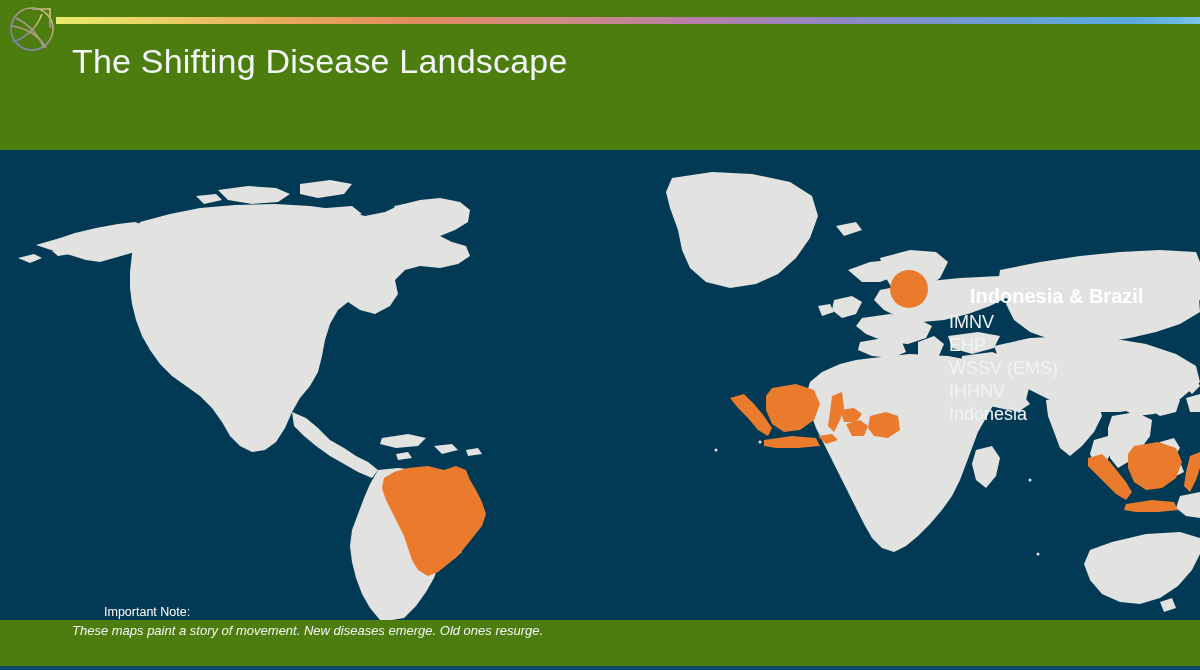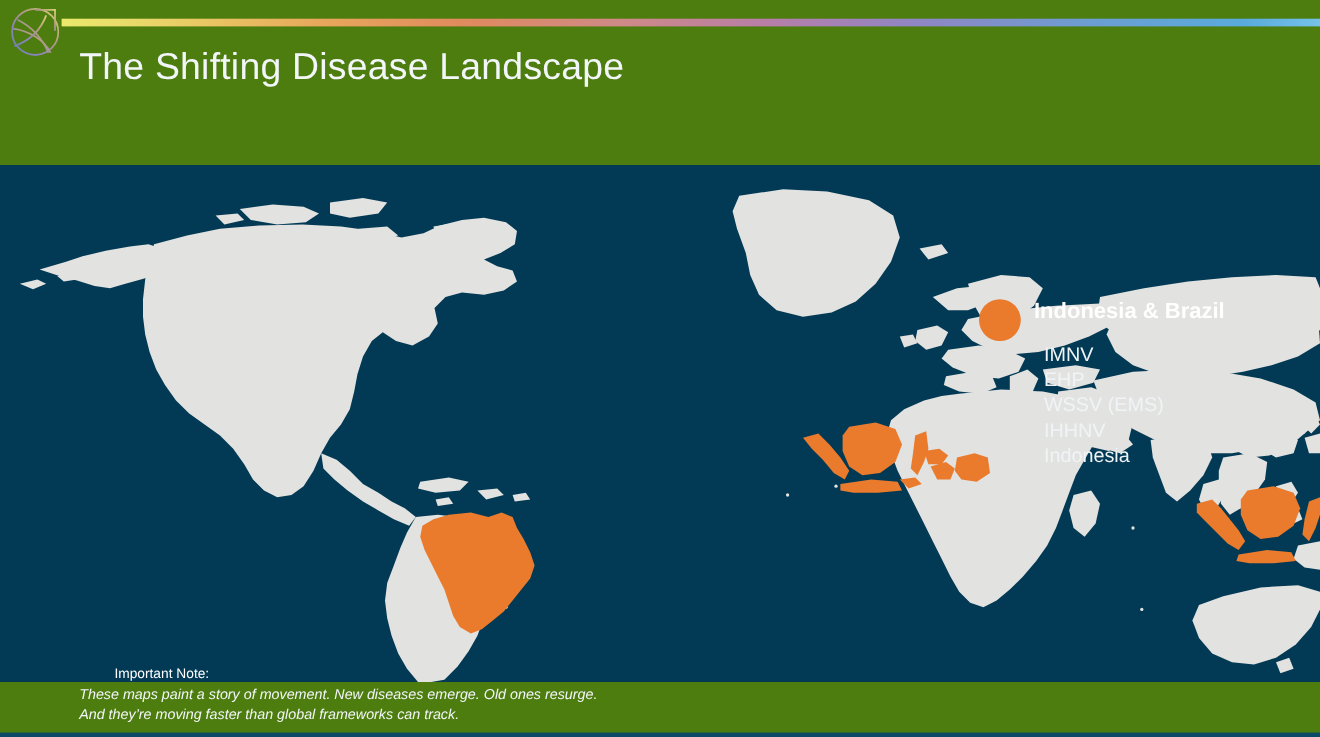--- a/index.html
+++ b/index.html
@@ -69,22 +69,23 @@
 
   
   #legend {
     position: absolute;
     left: 890px;
     top: 272px;
     width: 290px;
   }
   #legend-head {
     display: flex;
-    align-items: flex-start;
+    align-items: flex-end;
     height: 36px;
+    gap: 30px;
   }
   #legend-dot {
     width: 38px;
     height: 38px;
     border-radius: 50%;
     background: #ea7b2d;
     flex: 0 0 38px;
   }
   #legend-title {
     margin-left: 12px;
@@ -329,17 +330,16 @@
       <div class="legend-item">EHP</div>
       <div class="legend-item">WSSV (EMS)</div>
       <div class="legend-item">IHHNV</div>
       <div class="legend-item">Indonesia</div>
     </div>
   </div>
 
   <div id="footnote">
     <div id="note-label">Important Note:</div>
     <div class="note-line">These maps paint a story of movement. New diseases emerge. Old ones resurge.</div>
-    <div class="note-line">And they’re moving faster than global frameworks can track.</div>
   </div>
 
   <div id="bottom-edge"></div>
 </div>
 
 </body></html>

